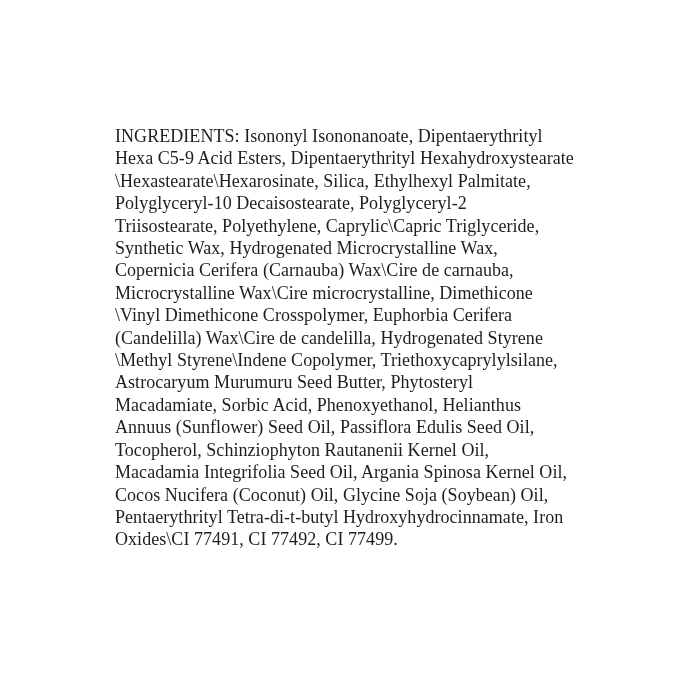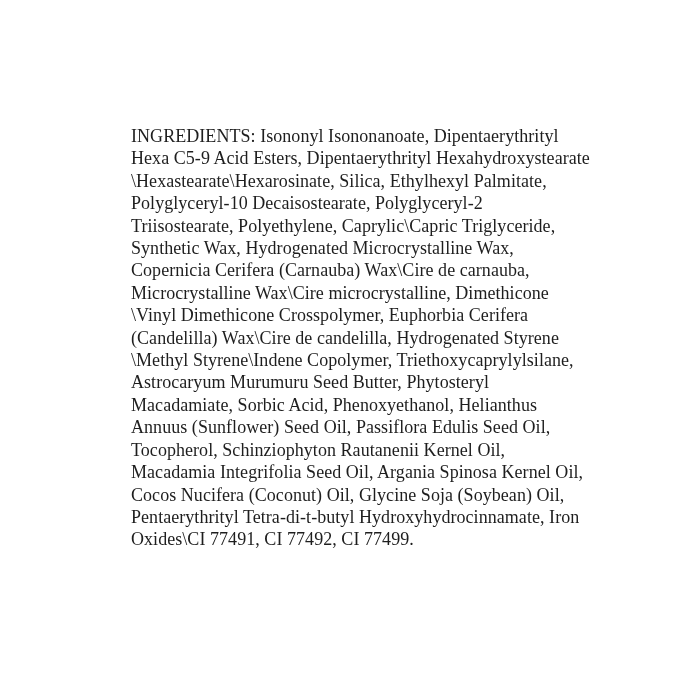--- a/index.html
+++ b/index.html
@@ -17,21 +17,20 @@
     .ingredients-block {
       position: absolute;
       left: 115px;
       top: 125px;
       width: 472px;
       color: #1e1e1e;
       font-size: 18px;
       line-height: 22.4px;
       white-space: pre-line;
       letter-spacing: 0.05px;
-      margin-left: 16px;
     }
   </style>
 </head>
 <body>
 
 <div>
   <div class="ingredients-block">INGREDIENTS: Isononyl Isononanoate, Dipentaerythrityl
 Hexa C5-9 Acid Esters, Dipentaerythrityl Hexahydroxystearate
 \Hexastearate\Hexarosinate, Silica, Ethylhexyl Palmitate,
 Polyglyceryl-10 Decaisostearate, Polyglyceryl-2

